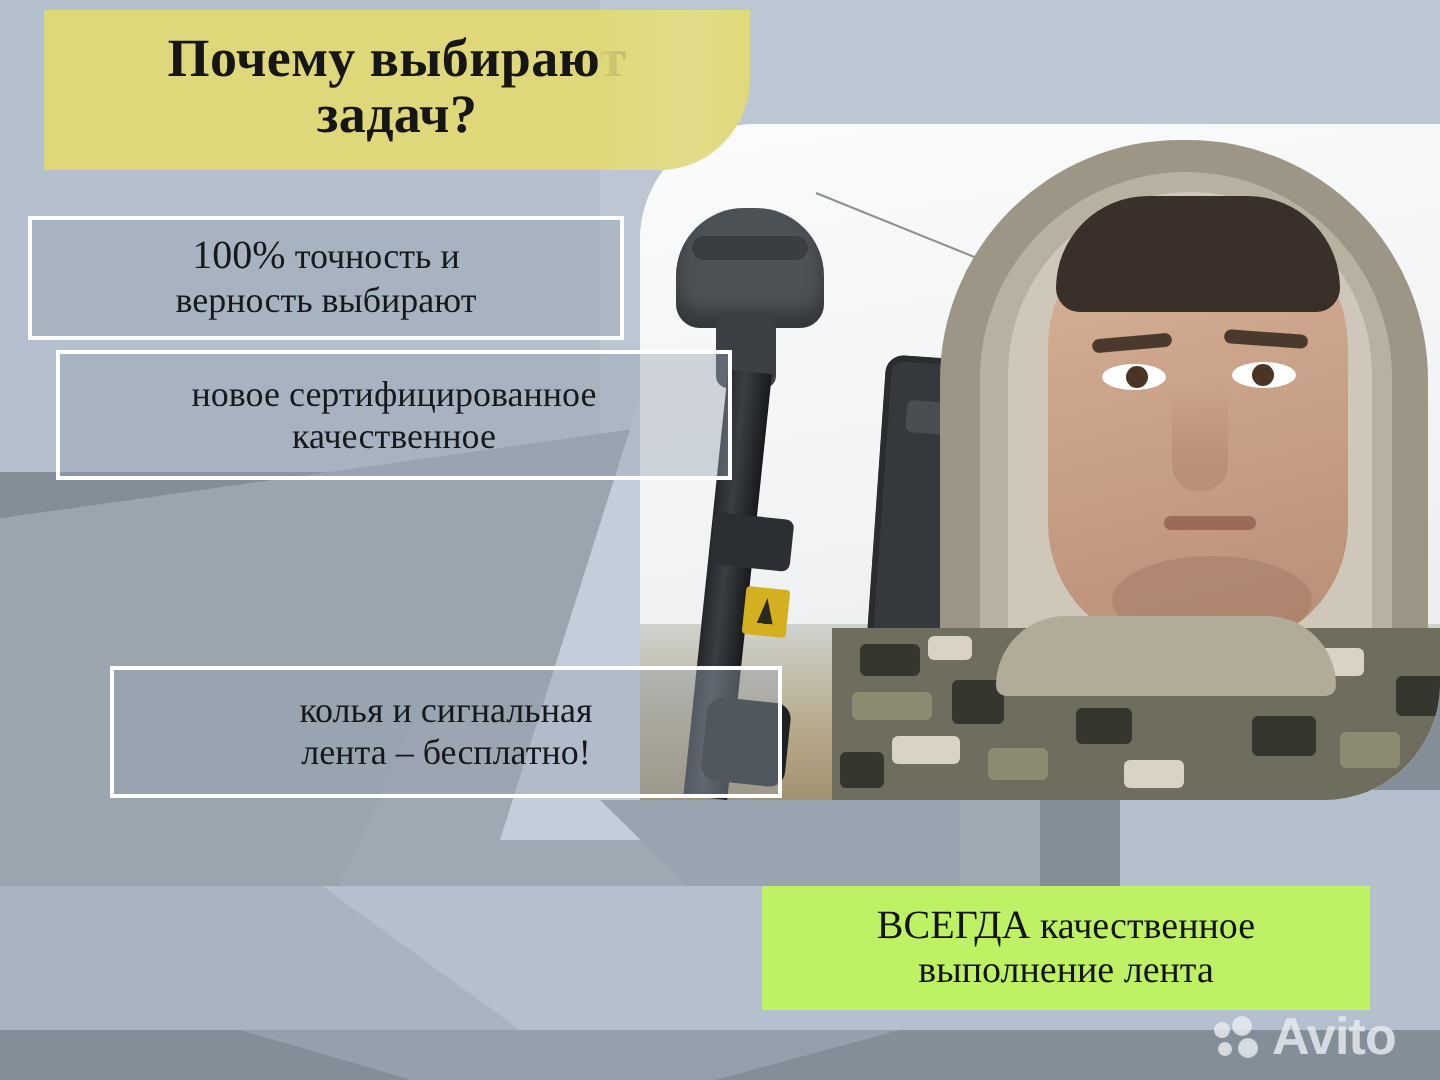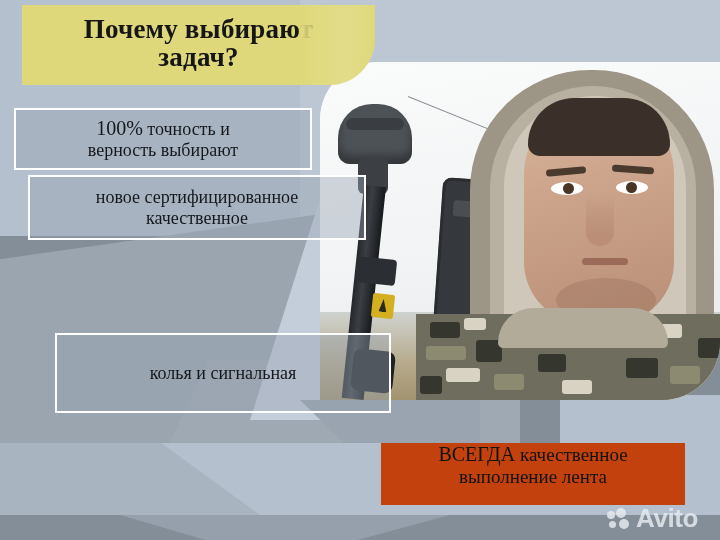--- a/index.html
+++ b/index.html
@@ -217,29 +217,29 @@
     background:rgba(150,163,176,.42);
     display:flex; align-items:center; justify-content:center;
     text-align:center;
     color:#15181c;
     line-height:1.14;
     padding:4px 8px;
   }
   #feat1 { left:14px;  top:96px;  width:298px; height:62px; font-size:18px;margin-top:12px; }
   #feat2 { left:28px;  top:175px; width:338px; height:65px; font-size:18px; }
   #feat3 { left:41px;  top:256px; width:338px; height:63px; font-size:18px; }
-  #feat4 { left:55px;  top:333px; width:336px; height:80px; font-size:18px; }
+  #feat4 { left:55px;  top:333px; width:336px; height:66px; font-size:18px; }
 
   #feat1 .big { font-size:20px; }
 
   
   #slogan {
     position:absolute; left:381px; top:443px; width:304px; height:62px;
-    background:#c2410c;
-    display:flex; align-items:flex-start; justify-content:center;
+    background:#bef264;
+    display:flex; align-items:center; justify-content:center;
     text-align:center; line-height:1.14;
     font-size:19px; color:#131313;
   }
   #slogan .caps { font-size:20px; }
 
   
   #avito {
     position:absolute; left:607px; top:503px;
     display:flex; align-items:center; gap:5px;
     opacity:.82;
@@ -339,20 +339,21 @@
     <div>
       <div>новое сертифицированное</div>
       <div>качественное</div>
     </div>
   </div>
 
 
   <div class="feat" id="feat4">
     <div>
       <div>колья и сигнальная</div>
+      <div>лента – бесплатно!</div>
     </div>
   </div>
 
   <div id="slogan">
     <div>
       <div>
         <span class="caps">ВСЕГДА</span><span> качественное</span>
       </div>
       <div>выполнение лента</div>
     </div>

